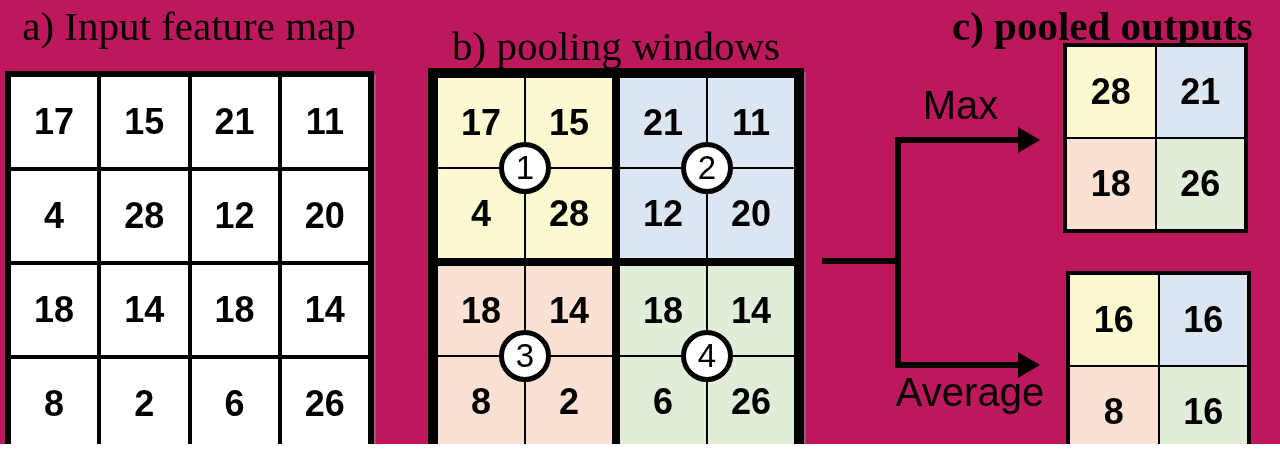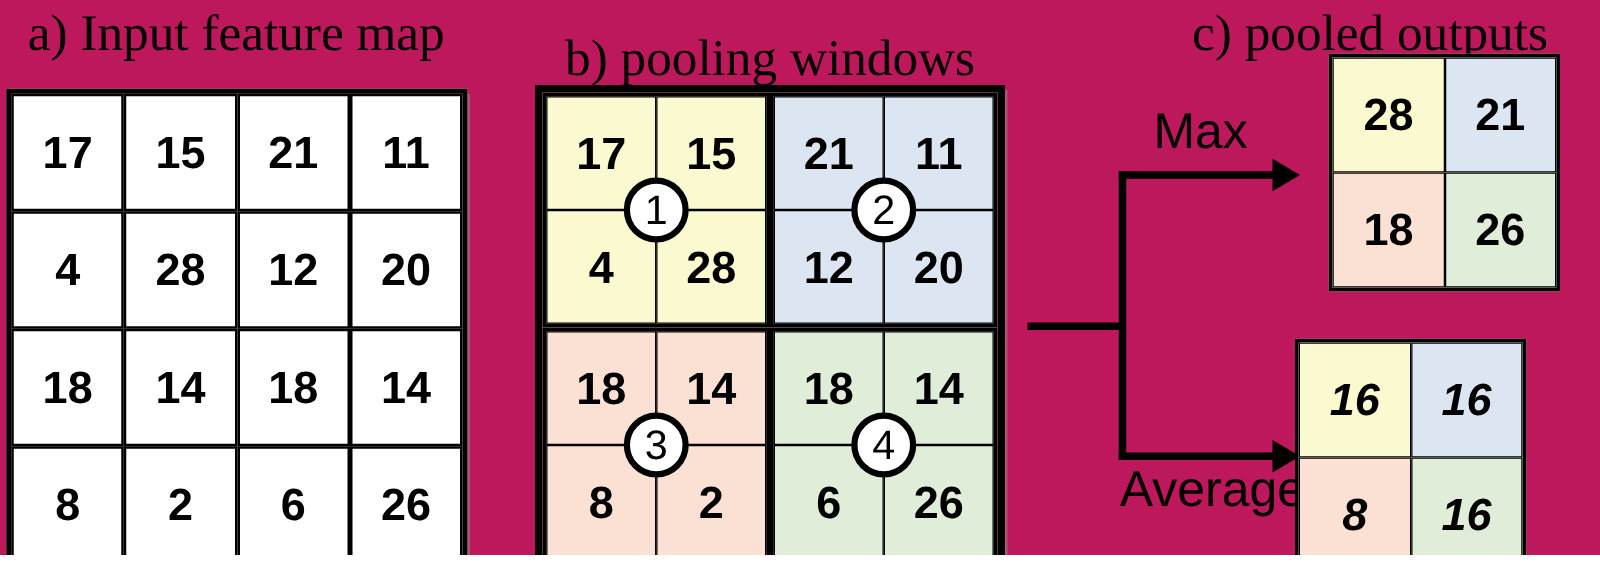--- a/index.html
+++ b/index.html
@@ -4,21 +4,21 @@
 <style>
   html,body{margin:0;padding:0;background:#fff;}
   .stage{position:relative;width:1280px;height:444px;background:#be185d;
          font-family:"Liberation Sans",sans-serif;overflow:hidden;color:#000;}
 
   
   .title{position:absolute;font-family:"Liberation Serif",serif;font-size:41px;
          line-height:1.1;text-align:center;white-space:nowrap;color:#000;}
   .title-a{left:4px;top:4px;width:370px;}
   .title-b{left:428px;top:4px;width:376px;margin-top:20px;}
-  .title-c{left:952px;top:4px;width:288px;}
+  .title-c{left:952px;top:4px;width:288px;font-weight:bold;}
 
   
   .grid-a{position:absolute;left:5px;top:71px;width:369px;height:384px;
           box-sizing:border-box;border:4px solid #000;background:#fff;
           display:grid;grid-template-columns:repeat(4,1fr);grid-template-rows:repeat(4,1fr);
           box-shadow:2px 4px 0 rgba(145,145,145,.5);}
   .cell-a{border:2px solid #000;display:flex;align-items:center;justify-content:center;
           font-weight:bold;font-size:36px;}
 
   
@@ -32,21 +32,21 @@
           font-weight:bold;font-size:36px;}
   .marker{position:absolute;left:50%;top:50%;transform:translate(-50%,-50%);
           width:42px;height:42px;border:5px solid #000;border-radius:50%;background:#fff;
           display:flex;align-items:center;justify-content:center;
           font-size:33px;font-weight:400;z-index:2;}
 
   
   .grid-c{position:absolute;box-sizing:border-box;border:3px solid #000;
           display:grid;grid-template-columns:1fr 1fr;grid-template-rows:1fr 1fr;background:#fff;}
   .grid-c-max{left:1063px;top:43px;width:185px;height:190px;}
-  .grid-c-avg{left:1036px;top:271px;width:185px;height:190px;font-style:italic;}
+  .grid-c-avg{left:1066px;top:271px;width:185px;height:190px;}
   .cell-c{border:1.5px solid #000;display:flex;align-items:center;justify-content:center;
           font-weight:bold;font-size:36px;}
 
   
   .line{position:absolute;background:#000;}
   .stub-line{left:822px;top:258px;width:77px;height:6px;}
   .vert-line{left:895px;top:137px;width:6px;height:231px;}
   .max-line{left:895px;top:137px;width:124px;height:6px;}
   .avg-line{left:895px;top:362px;width:124px;height:6px;}
   .arrowhead{position:absolute;width:0;height:0;

